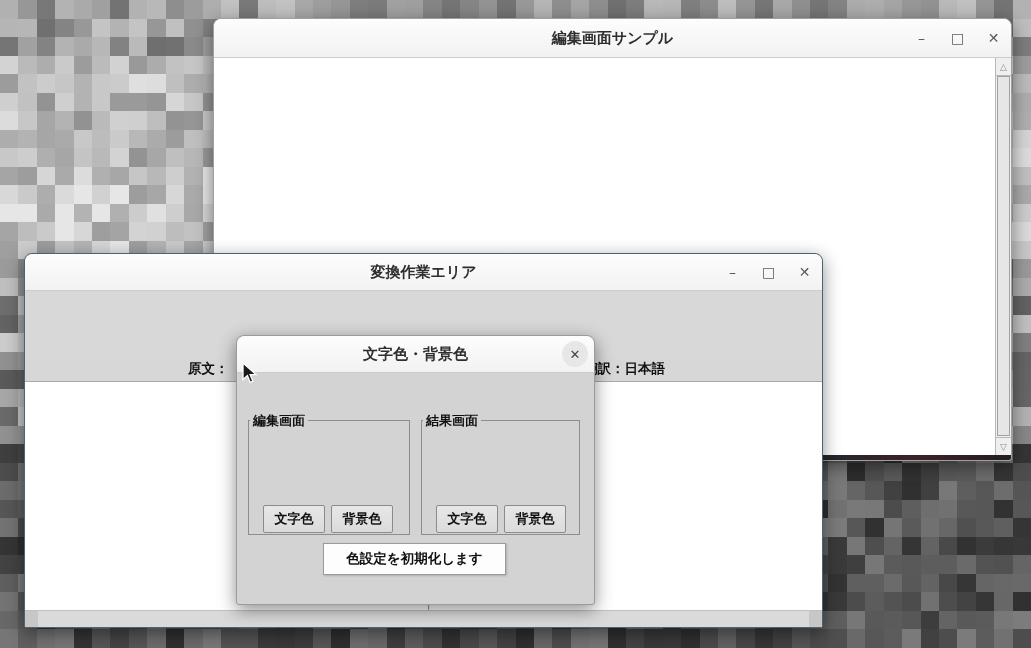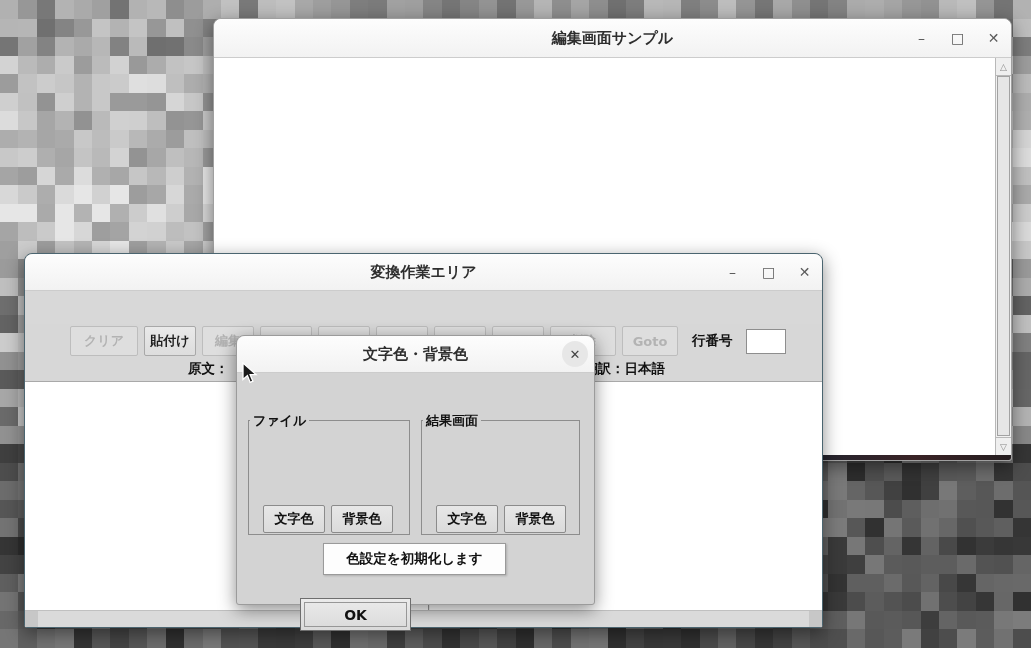--- a/index.html
+++ b/index.html
@@ -2085,35 +2085,20 @@
     <div class="titlebar">
       <div class="title">変換作業エリア</div>
       <div class="win-controls">
         <span class="wc">–</span>
         <span class="wc">□</span>
         <span class="wc">✕</span>
       </div>
     </div>
 
 
-    <div class="toolbar">
-
-      <div class="tbtn disabled">クリア</div>
-        <div class="tbtn">貼付け</div>
-        <div class="tbtn disabled">編集</div>
-        <div class="tbtn disabled"></div>
-        <div class="tbtn disabled"></div>
-        <div class="tbtn disabled"></div>
-        <div class="tbtn disabled"></div>
-        <div class="tbtn disabled"></div>
-        <div class="tbtn disabled">削除</div>
-        <div class="tbtn disabled">Goto</div>
-        <span class="line-label">行番号</span>
-      <input class="line-input" value="" style="">
-    </div>
 
     <div class="label-row">
       <span class="src-label">原文：</span>
       <span class="tgt-label">翻訳：日本語</span>
     </div>
 
     <div class="content">
       <div class="pane pane-left"></div>
       <div class="pane-divider"></div>
       <div class="pane pane-right"></div>
@@ -2126,33 +2111,32 @@
   </div>
 
   <div class="window" id="dialog">
     <div class="titlebar">
       <div class="title">文字色・背景色</div>
       <div class="close-circle">✕</div>
     </div>
     <div class="dlg-body">
 
       <div class="groupbox group-left">
-        <span class="legend">ファイル</span>
+        <span class="legend">編集画面</span>
         <button class="g-btn b1">文字色</button>
         <button class="g-btn b2">背景色</button>
       </div>
 
       <div class="groupbox group-right">
         <span class="legend">結果画面</span>
         <button class="g-btn b1">文字色</button>
         <button class="g-btn b2">背景色</button>
       </div>
 
       <button class="dlg-btn reset-btn">色設定を初期化します</button>
-      <button class="dlg-btn ok-btn">OK</button>
     </div>
   </div>
 
   <div id="cursor">
     <svg width="16" height="22" viewBox="0 0 16 22">
       <polygon points="1,1 1,17.5 5.4,13.6 8.2,20.4 10.9,19.2 8.1,12.6 14,12.6" fill="#1a1a1a" stroke="#ffffff" stroke-width="1.3"></polygon>
     </svg>
   </div>
 
 </div>

